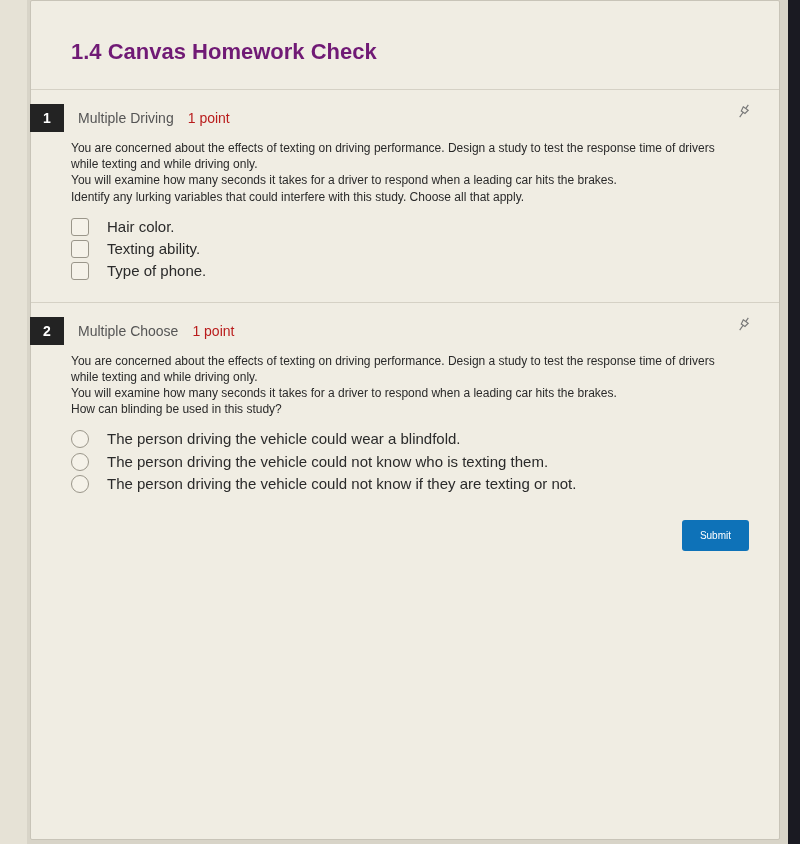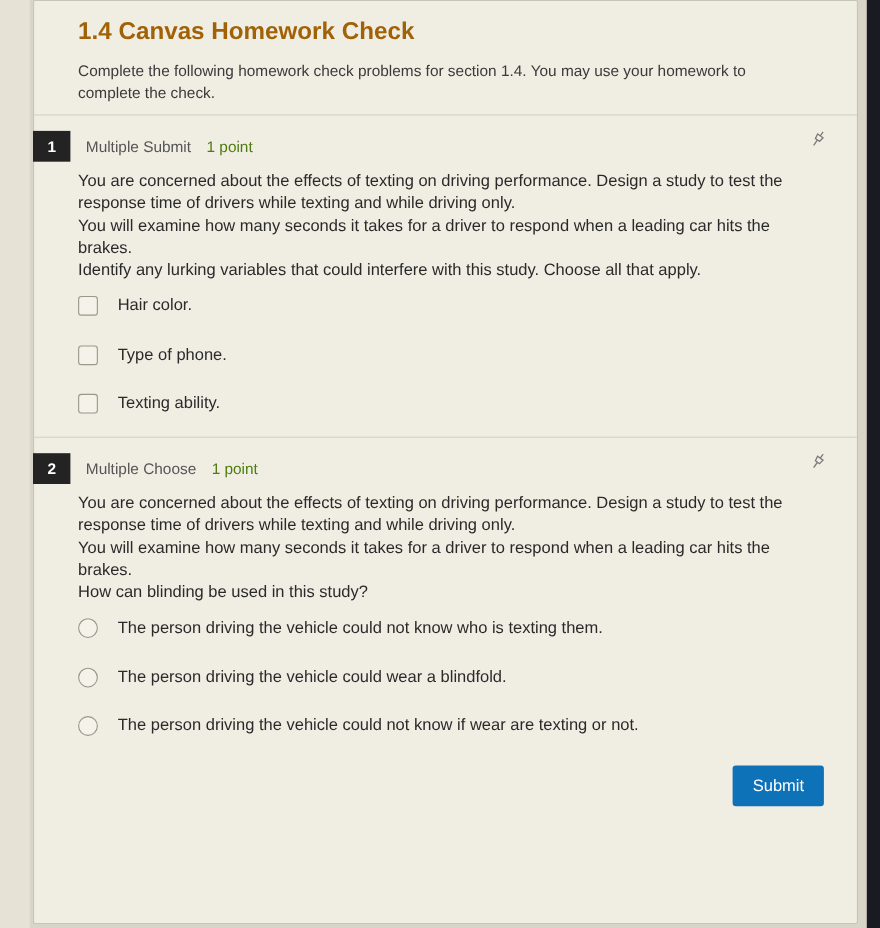--- a/index.html
+++ b/index.html
@@ -24,22 +24,23 @@
       right: 0; top: 0;
       width: 12px; height: 844px;
       background: #1a1a22;
     }
     .header {
       padding: 14px 30px 10px 40px;
     }
     .title {
       font-size: 22px;
       font-weight: 700;
-      color: #a16207;
+      color: #701a75;
       margin-bottom: 14px;
+      margin-top: 24px;
     }
     .instructions {
       font-size: 14px;
       color: #3a3a3a;
       line-height: 1.4;
       max-width: 620px;
     }
     .question-block {
       border-top: 1px solid #d5d1c5;
       padding: 14px 30px 20px 0;
@@ -62,43 +63,43 @@
       font-weight: 600;
       font-size: 14px;
       margin-left: -1px;
     }
     .q-type {
       font-size: 14px;
       color: #555;
     }
     .q-points {
       font-size: 14px;
-      color: #4d7c0f;
+      color: #b91c1c;
     }
     .pin-icon {
       position: absolute;
       right: 26px;
       top: 12px;
       color: #7a7a7a;
     }
     .pin-icon svg { width: 18px; height: 18px; transform: rotate(35deg); }
     .q-body {
       padding: 0 10px 0 40px;
     }
     .prompt {
-      font-size: 15px;
+      font-size: 12px;
       color: #2a2a2a;
       line-height: 1.35;
       margin-bottom: 12px;
       font-family: Arial, sans-serif;
     }
     .options {
       display: flex;
       flex-direction: column;
-      gap: 24px;
+      gap: 2px;
       margin-top: 4px;
     }
     .option {
       display: flex;
       align-items: flex-start;
       gap: 18px;
       font-size: 15px;
       color: #2a2a2a;
       line-height: 1.35;
     }
@@ -122,21 +123,21 @@
     .submit-row {
       display: flex;
       justify-content: flex-end;
       padding: 6px 30px 20px 0;
     }
     .submit-btn {
       background: #0e72b8;
       color: #fff;
       border: none;
       padding: 10px 18px;
-      font-size: 15px;
+      font-size: 10px;
       border-radius: 3px;
       cursor: pointer;
     }
     .left-rule {
       position: absolute;
       left: 0; top: 0;
       width: 28px; height: 844px;
       border-right: 1px solid #d8d4c8;
       background: #e6e2d6;
     }
@@ -144,48 +145,47 @@
 </head>
 <body>
 
 <div class="left-rule"></div>
 <div class="right-edge"></div>
 
 <div class="page">
 
   <div class="header">
     <h1 class="title">1.4 Canvas Homework Check</h1>
-    <p class="instructions">Complete the following homework check problems for section 1.4. You may use your homework to complete the check.</p>
   </div>
 
   <div class="question-block">
     <span class="pin-icon">
       <svg viewBox="0 0 24 24" fill="none" stroke="currentColor" stroke-width="1.6">
         <path d="M12 2 L12 8 M8 8 L16 8 L15 14 L9 14 Z M12 14 L12 22"></path>
       </svg>
     </span>
     <div class="q-header">
       <div class="q-number">1</div>
-      <span class="q-type">Multiple Submit</span>
+      <span class="q-type">Multiple Driving</span>
       <span class="q-points">1 point</span>
     </div>
     <div class="q-body">
       <div class="prompt">You are concerned about the effects of texting on driving performance. Design a study to test the response time of drivers while texting and while driving only.<br>You will examine how many seconds it takes for a driver to respond when a leading car hits the brakes.<br>Identify any lurking variables that could interfere with this study.  Choose all that apply.</div>
       <div class="options">
         <label class="option">
           <span class="checkbox"></span>
           <span class="option-text">Hair color.</span>
         </label>
         <label class="option">
           <span class="checkbox"></span>
+          <span class="option-text">Texting ability.</span>
+        </label>
+        <label class="option">
+          <span class="checkbox"></span>
           <span class="option-text">Type of phone.</span>
-        </label>
-        <label class="option">
-          <span class="checkbox"></span>
-          <span class="option-text">Texting ability.</span>
         </label>
       </div>
     </div>
   </div>
 
   <div class="question-block">
     <span class="pin-icon">
       <svg viewBox="0 0 24 24" fill="none" stroke="currentColor" stroke-width="1.6">
         <path d="M12 2 L12 8 M8 8 L16 8 L15 14 L9 14 Z M12 14 L12 22"></path>
       </svg>
@@ -193,29 +193,29 @@
     <div class="q-header">
       <div class="q-number">2</div>
       <span class="q-type">Multiple Choose</span>
       <span class="q-points">1 point</span>
     </div>
     <div class="q-body">
       <div class="prompt">You are concerned about the effects of texting on driving performance. Design a study to test the response time of drivers while texting and while driving only.<br>You will examine how many seconds it takes for a driver to respond when a leading car hits the brakes.<br>How can blinding be used in this study?</div>
       <div class="options">
         <label class="option">
           <span class="radio"></span>
+          <span class="option-text">The person driving the vehicle could wear a blindfold.</span>
+        </label>
+        <label class="option">
+          <span class="radio"></span>
           <span class="option-text">The person driving the vehicle could not know who is texting them.</span>
         </label>
         <label class="option">
           <span class="radio"></span>
-          <span class="option-text">The person driving the vehicle could wear a blindfold.</span>
-        </label>
-        <label class="option">
-          <span class="radio"></span>
-          <span class="option-text">The person driving the vehicle could not know if wear are texting or not.</span>
+          <span class="option-text">The person driving the vehicle could not know if they are texting or not.</span>
         </label>
       </div>
     </div>
   </div>
 
   <div class="submit-row">
     <button class="submit-btn">Submit</button>
   </div>
 
 </div>

